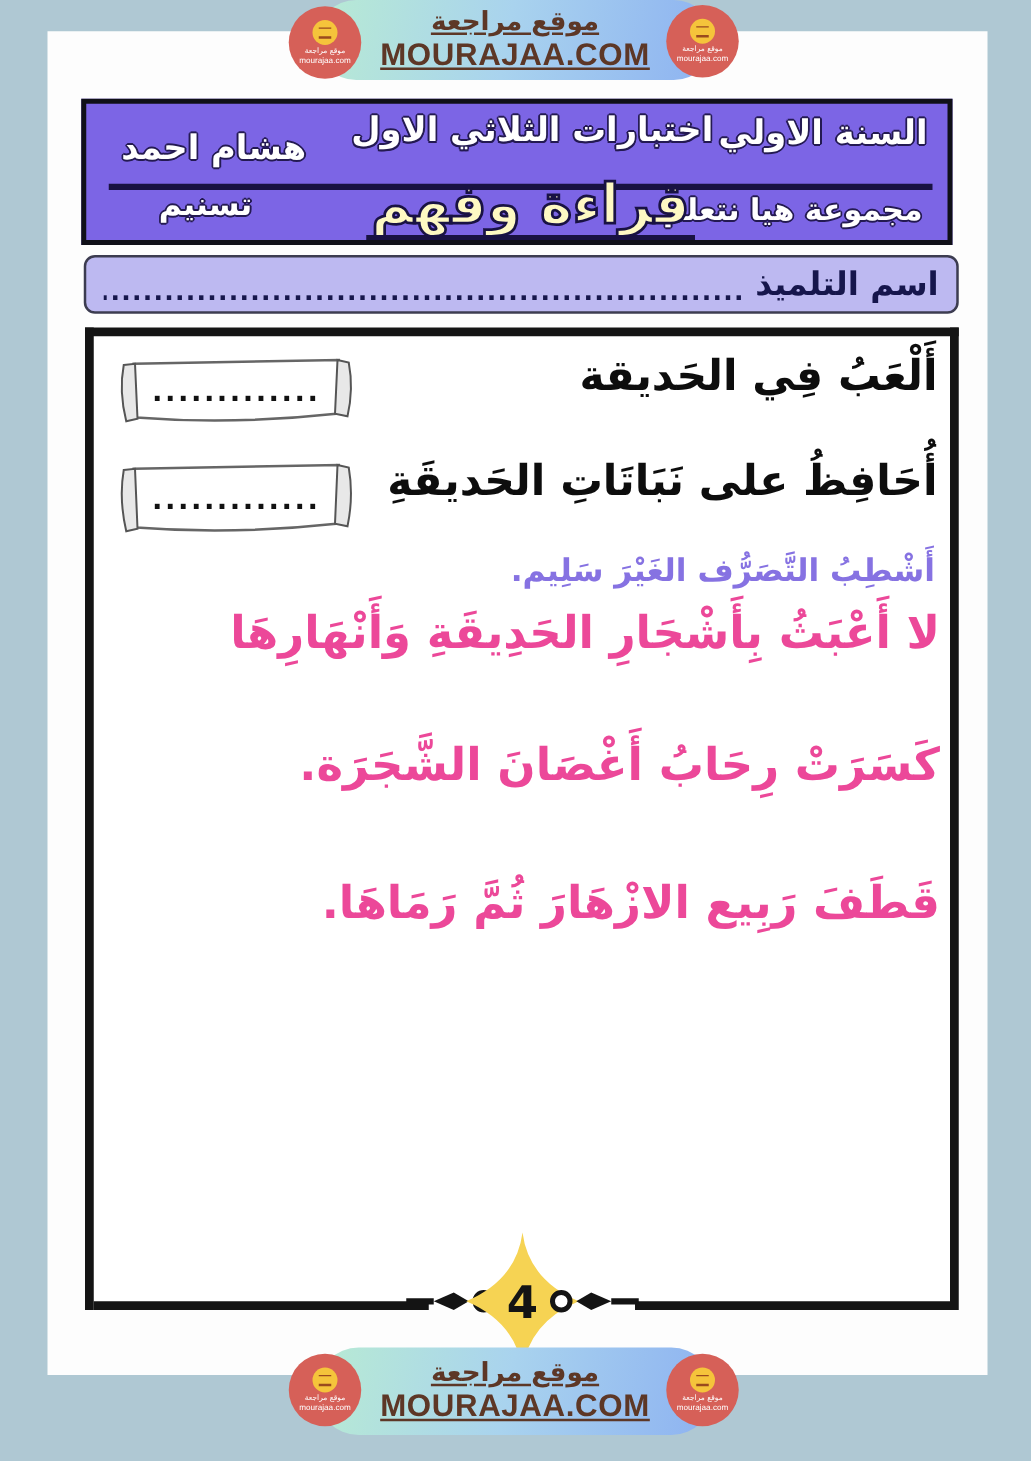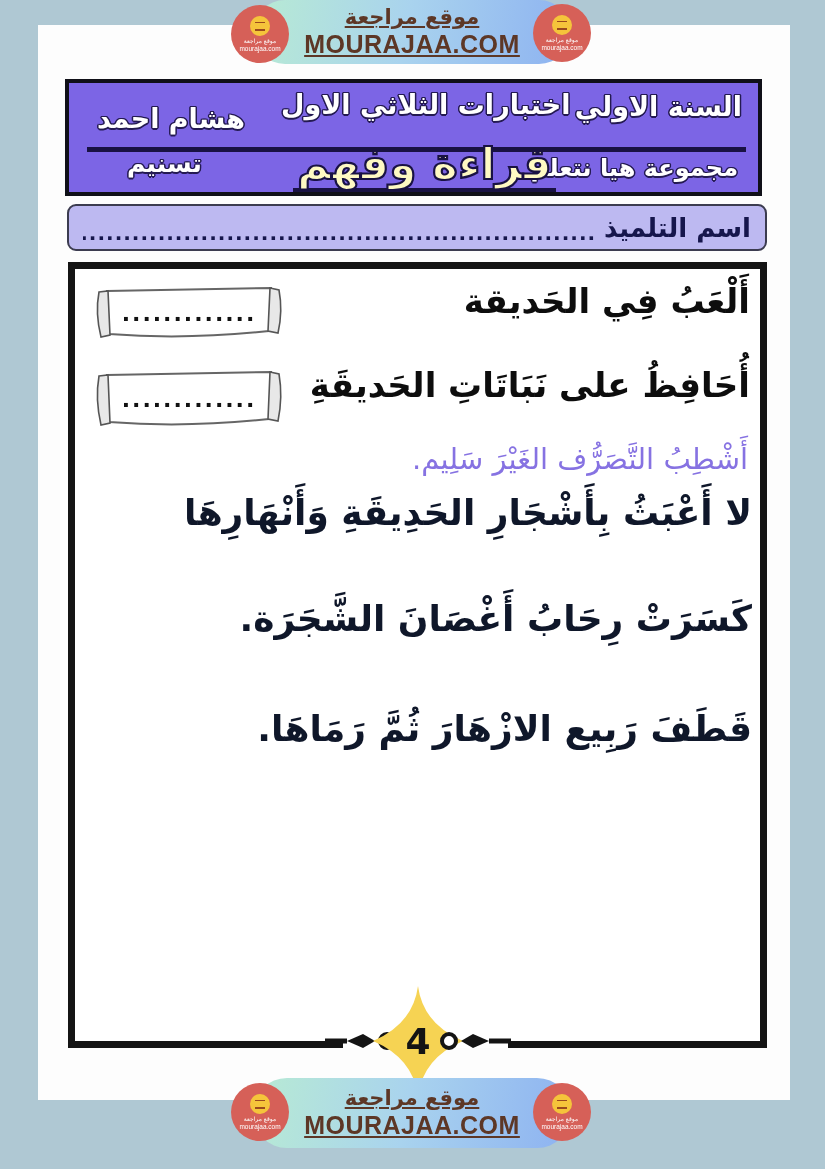--- a/index.html
+++ b/index.html
@@ -87,24 +87,24 @@
   .bbar{position:absolute;bottom:0;height:7px;background:#141414;}   
   .bbar-l{left:0;width:268px;}
   .bbar-r{right:0;width:252px;}
   .row{
     display:flex;justify-content:space-between;align-items:flex-start;
     margin:8px 10px 0 14px;
   }
   .ar-line{font-size:34px;font-weight:bold;color:#0d0d0d;line-height:1.45;}
   .answer-slot{margin-top:6px;margin-left:2px;flex:0 0 auto;}
   .instruction{
-    margin:6px 12px 0 0;font-size:29px;font-weight:normal;color:#8672e2;line-height:1.4;
+    margin:6px 12px 0 0;font-size:25px;font-weight:bold;color:#8672e2;line-height:1.4;
   }
   .sentence{
-    margin:10px 8px 0 14px;font-size:36px;font-weight:bold;color:#0f172a;line-height:1.5;
+    margin:10px 8px 0 14px;font-size:36px;font-weight:bold;color:#ec4899;line-height:1.5;
   }
   .sentence.sp1{margin-top:6px;}
   .sentence.sp2{margin-top:52px;}
   .sentence.sp3{margin-top:56px;}
   
   .deco{
     position:absolute;left:50%;transform:translateX(-50%);
     bottom:-56px;width:190px;height:120px;z-index:4;
   }
 </style>

